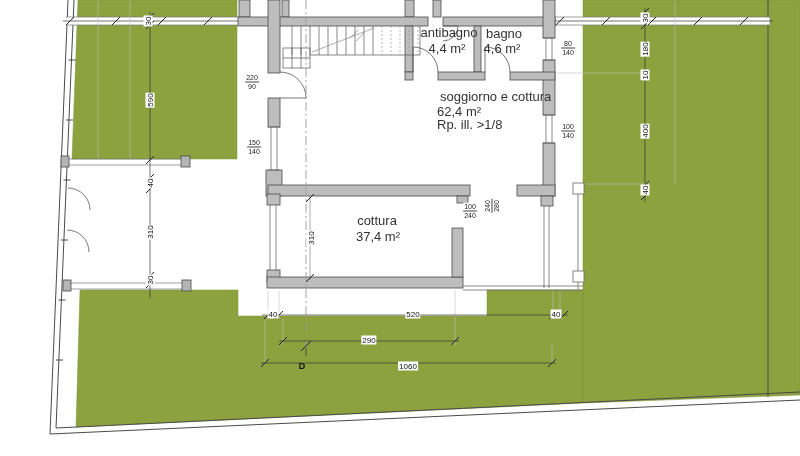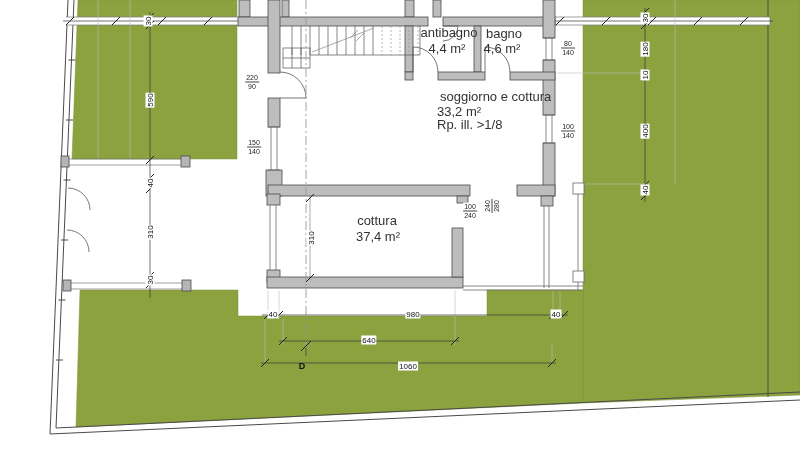--- a/index.html
+++ b/index.html
@@ -241,23 +241,23 @@
 <div class="dim rot" style="left:150px;top:183px">40</div>
 <div class="dim rot" style="left:150px;top:232px">310</div>
 <div class="dim rot" style="left:150px;top:280px">30</div>
 <div class="dim rot" style="left:645px;top:18px">30</div>
 <div class="dim rot" style="left:645px;top:49px">180</div>
 <div class="dim rot" style="left:645px;top:75px">10</div>
 <div class="dim rot" style="left:645px;top:131px">400</div>
 <div class="dim rot" style="left:645px;top:190px">40</div>
 <div class="dim rot" style="left:311px;top:238px">310</div>
 <div class="dim" style="left:273px;top:314px">40</div>
-<div class="dim" style="left:413px;top:314px">980</div>
+<div class="dim" style="left:413px;top:314px">520</div>
 <div class="dim" style="left:556px;top:314px">40</div>
-<div class="dim" style="left:369px;top:340px">640</div>
+<div class="dim" style="left:369px;top:340px">290</div>
 <div class="dim" style="left:408px;top:366px">1060</div>
 <div class="dim sec" style="left:302px;top:366px">D</div>
 
 <div class="frac" style="left:252px;top:82px">
   <span class="num">220</span>
   <span class="den">90</span>
 </div>
 <div class="frac" style="left:254px;top:147px">
   <span class="num">150</span>
   <span class="den">140</span>
@@ -277,18 +277,18 @@
 <div class="frac rot" style="left:492px;top:206px">
   <span class="num">240</span>
   <span class="den">280</span>
 </div>
 
 <div class="room-label center" style="left:449px;top:32px">antibagno</div>
 <div class="room-label center" style="left:447px;top:48px">4,4 m²</div>
 <div class="room-label center" style="left:504px;top:33px">bagno</div>
 <div class="room-label center" style="left:502px;top:48px">4,6 m²</div>
 <div class="room-label" style="left:440px;top:89px">soggiorno e cottura</div>
-<div class="room-label" style="left:437px;top:104px">33,2 m²</div>
+<div class="room-label" style="left:437px;top:104px">62,4 m²</div>
 <div class="room-label" style="left:437px;top:117px">Rp. ill. &gt;1/8</div>
 <div class="room-label center" style="left:377px;top:220px">cottura</div>
 <div class="room-label center" style="left:378px;top:236px">37,4 m²</div>
 
 </div>
 
 </body></html>

